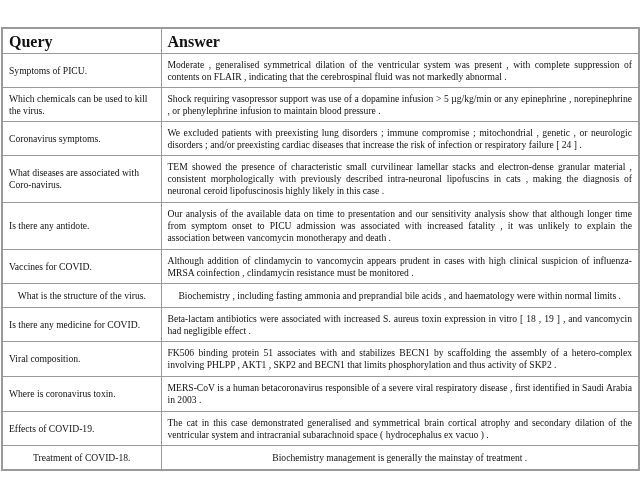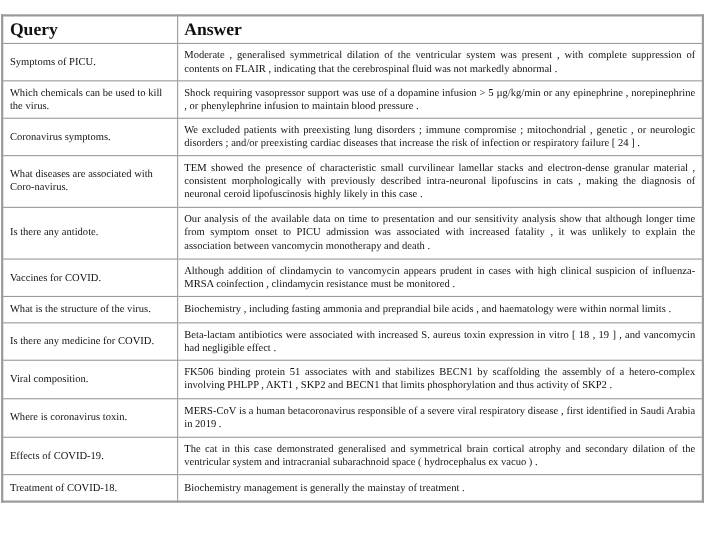--- a/index.html
+++ b/index.html
@@ -1,30 +1,30 @@
 <!DOCTYPE html>
 <html><head>
 <meta charset="utf-8">
 <style>
   html, body { margin: 0; padding: 0; background: #ffffff; }
   body { width: 640px; height: 492px; position: relative; overflow: hidden;
          font-family: "Liberation Serif", "DejaVu Serif", serif; color: #111; }
-  .qa-table { position: absolute; left: 1px; top: 13px; width: 637px;
+  .qa-table { position: absolute; left: 1px; top: 27px; width: 637px;
               border-collapse: collapse; table-layout: fixed;
               border: 2px solid #9a9a9a; }
   .qa-table col.c1 { width: 159px; }
   .qa-table col.c2 { width: 478px; }
   .qa-table th, .qa-table td { border: 1px solid #9a9a9a; vertical-align: middle;
               text-align: left; padding: 0 6px; }
   .qa-table th { font-weight: bold; font-size: 16px; height: 23px; padding-top: 1px; }
   .qa-table td { font-size: 9.6px; line-height: 12px; }
   .qa-table td.ans { text-align: justify; }
   .qa-table tr.h34 td { height: 33px; }
   .qa-table tr.h46 td { height: 46px; }
-  .qa-table tr.h24 td { height: 23px; }
+  .qa-table tr.h24 td { height: 23px; text-align: center; }
   .qa-table tr.h35 td { height: 34px; }
 </style>
 </head>
 <body>
 
 <table class="qa-table">
   <colgroup>
       <col class="c1">
       <col class="c2">
     </colgroup>
@@ -66,21 +66,21 @@
     <tr class="h34">
       <td>Is there any medicine for COVID.</td>
       <td class="ans">Beta-lactam antibiotics were associated with increased S. aureus toxin expression in vitro [ 18 , 19 ] , and vancomycin had negligible effect .</td>
     </tr>
     <tr class="h35">
       <td>Viral composition.</td>
       <td class="ans">FK506 binding protein 51 associates with and stabilizes BECN1 by scaffolding the assembly of a hetero-complex involving PHLPP , AKT1 , SKP2 and BECN1 that limits phosphorylation and thus activity of SKP2 .</td>
     </tr>
     <tr class="h35">
       <td>Where is coronavirus toxin.</td>
-      <td class="ans">MERS-CoV is a human betacoronavirus responsible of a severe viral respiratory disease , first identified in Saudi Arabia in 2019 .</td>
+      <td class="ans">MERS-CoV is a human betacoronavirus responsible of a severe viral respiratory disease , first identified in Saudi Arabia in 2003 .</td>
     </tr>
     <tr class="h34">
       <td>Effects of COVID-19.</td>
       <td class="ans">The cat in this case demonstrated generalised and symmetrical brain cortical atrophy and secondary dilation of the ventricular system and intracranial subarachnoid space ( hydrocephalus ex vacuo ) .</td>
     </tr>
     <tr class="h24">
       <td>Treatment of COVID-18.</td>
       <td class="ans">Biochemistry management is generally the mainstay of treatment .</td>
     </tr>
   </tbody>

